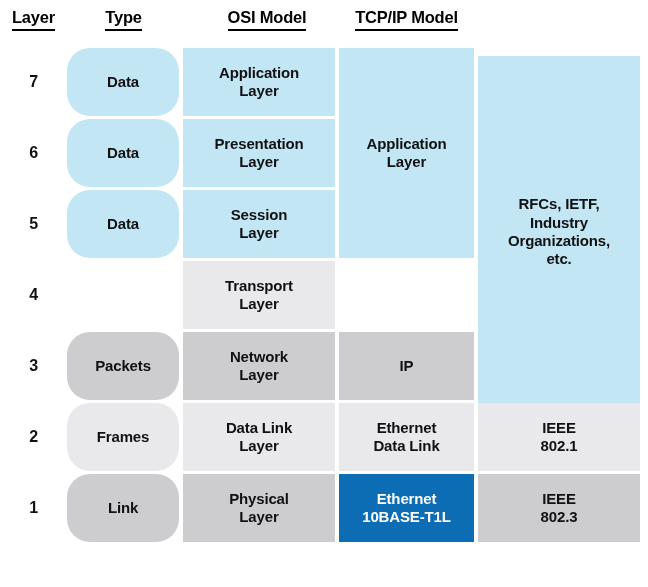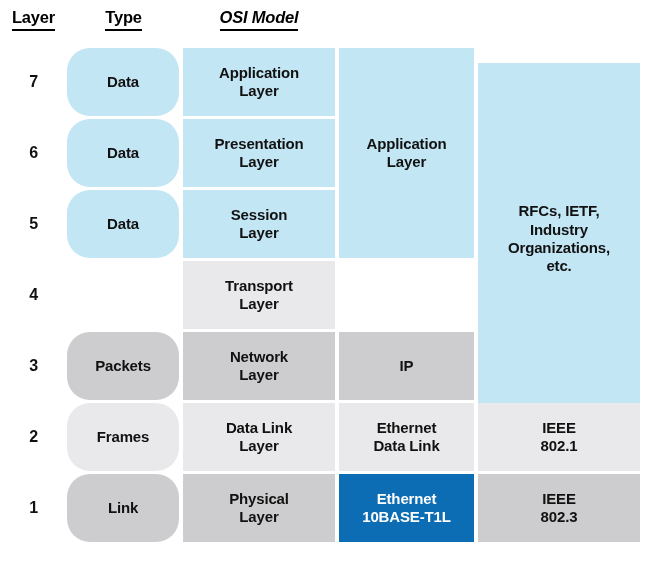--- a/index.html
+++ b/index.html
@@ -39,21 +39,21 @@
     color: #000000;
     white-space: nowrap;
   }
   .col-header span.hdr-text {
     display: inline-block;
     border-bottom: 2.5px solid #000000;
     padding-bottom: 2px;
   }
   .hdr-layer    { left: 0px;   width: 67px; }
   .hdr-type     { left: 67px;  width: 113px; }
-  .hdr-osi      { left: 182px; width: 154px; font-style: italic; }
+  .hdr-osi      { left: 190px; width: 154px; }
   .hdr-tcpip    { left: 338px; width: 137px; }
   .hdr-auth     { left: 478px; width: 162px; }
 
   
   .grid {
     position: absolute;
     left: 0;
     top: 48px;
     width: 648px;
     height: 530px;
@@ -96,36 +96,39 @@
   .r1 { top: 0px;   height: 68px; }
   .r2 { top: 71px;  height: 68px; }
   .r3 { top: 142px; height: 68px; }
   .r4 { top: 213px; height: 68px; }
   .r5 { top: 284px; height: 68px; }
   .r6 { top: 355px; height: 68px; }
   .r7 { top: 426px; height: 68px; }
 
   
   .span-rows-1-3 { top: 0px;   height: 210px; }
-  .span-rows-1-5 { top: 15px;   height: 352px; }
+  .span-rows-1-5 { top: 8px;   height: 352px; }
 </style>
 </head>
 <body>
 
 <div id="osi-table">
 
   <div class="header-row">
     <div class="col-header hdr-layer">
       <span class="hdr-text">Layer</span>
     </div>
     <div class="col-header hdr-type">
       <span class="hdr-text">Type</span>
     </div>
     <div class="col-header hdr-osi">
       <span class="hdr-text">OSI Model</span>
+    </div>
+    <div class="col-header hdr-tcpip">
+      <span class="hdr-text">TCP/IP Model</span>
     </div>
   </div>
 
   <div class="grid">
 
     <div class="cell layer-num c-layer r1">7</div>
     <div class="cell layer-num c-layer r2">6</div>
     <div class="cell layer-num c-layer r3">5</div>
     <div class="cell layer-num c-layer r4">4</div>
     <div class="cell layer-num c-layer r5">3</div>

